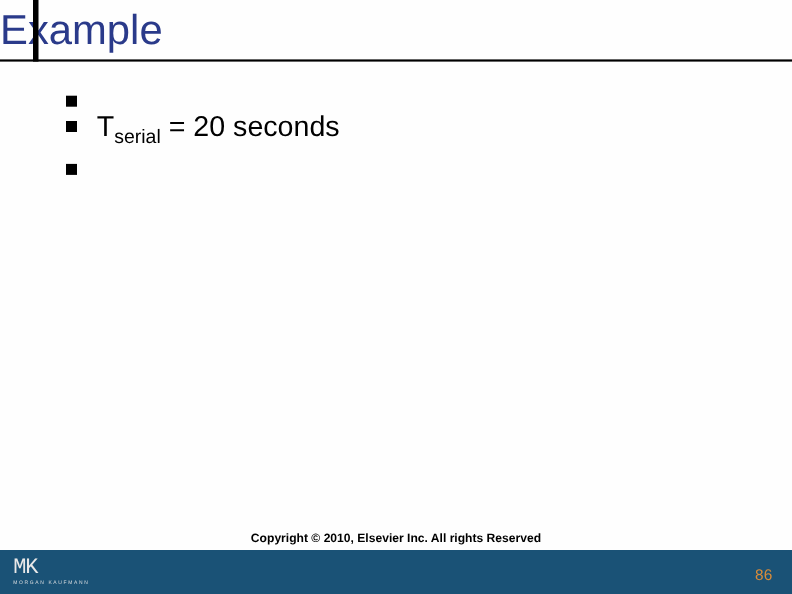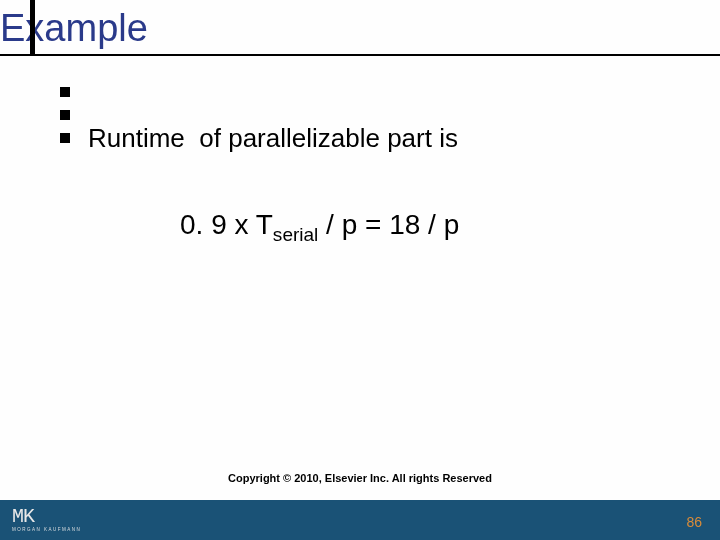--- a/index.html
+++ b/index.html
@@ -102,21 +102,21 @@
     left: 50%;
     transform: translateX(-50%);
     color: #000;
     font-size: 11px;
     font-weight: bold;
     top: -16px;
     white-space: nowrap;
   }
   .copy-wrap {
     position: absolute;
-    bottom: 54px;
+    bottom: 42px;
     left: 0;
     width: 100%;
     text-align: center;
   }
   .copy-wrap .copyright {
     position: static;
     transform: none;
     display: inline-block;
   }
   .pagenum {
@@ -136,27 +136,26 @@
   <div class="title-rule-top"></div>
   <h1 class="title">Example</h1>
 </div>
 
 <div class="content">
   <div class="bullet-row">
     <div class="bullet"></div>
   </div>
   <div class="bullet-row">
     <div class="bullet"></div>
+    <div class="bullet-text">T<span class="sub">serial</span> = 20 seconds</div>
   </div>
   <div class="bullet-row">
     <div class="bullet"></div>
-    <div class="bullet-text">Runtime&nbsp; of parallelizable part is</div>
   </div>
 
-  <div class="equation">0. 9 x T<span class="sub">serial</span> / p  = 18 / p</div>
 </div>
 
 <div class="copy-wrap">
   <div class="copyright">Copyright © 2010, Elsevier Inc. All rights Reserved</div>
 </div>
 
 <div class="footer">
   <div class="logo">
     <div class="logo-mk">MK</div>
     <div class="logo-sub">MORGAN KAUFMANN</div>

